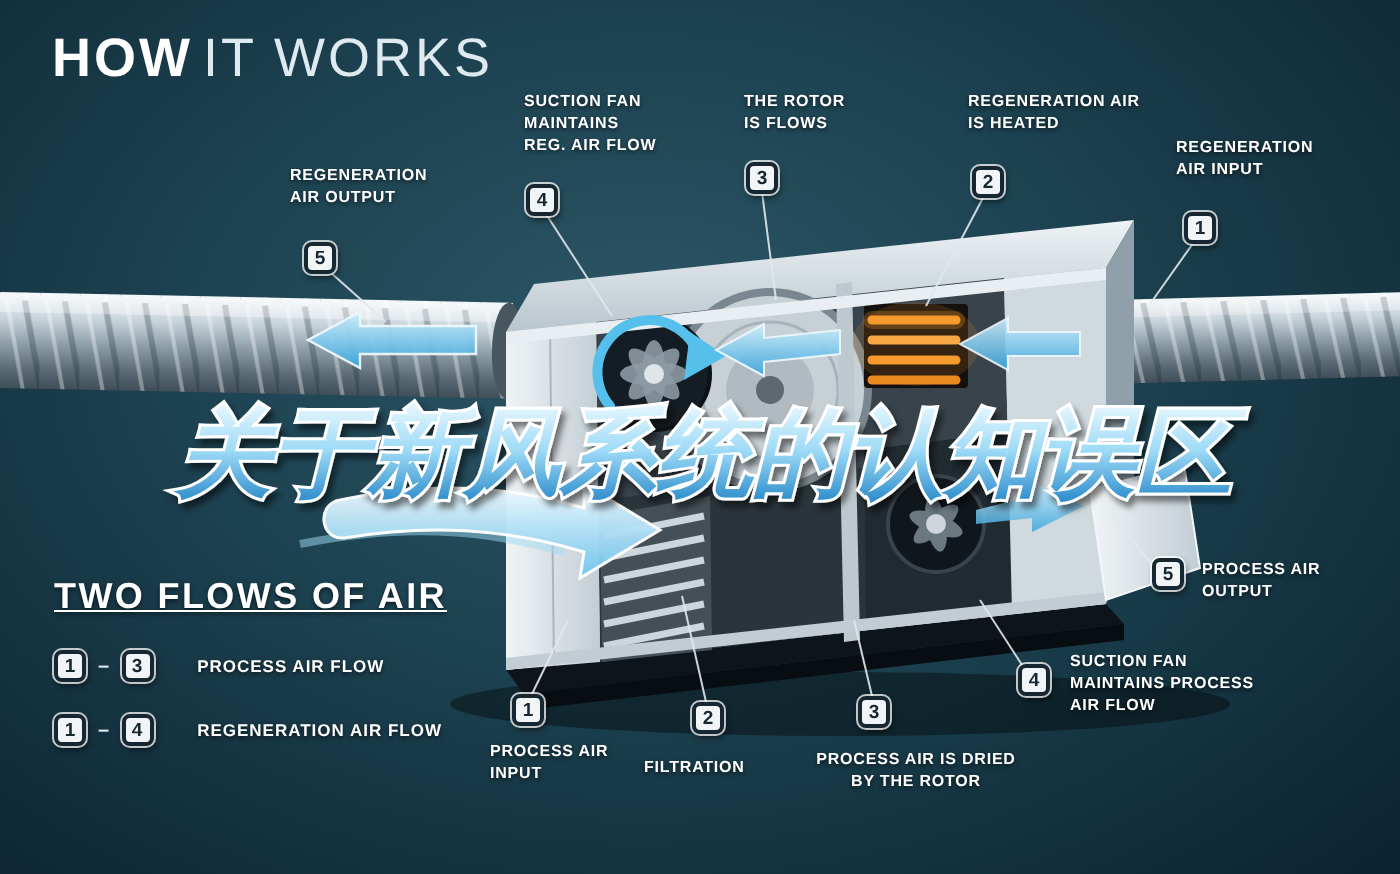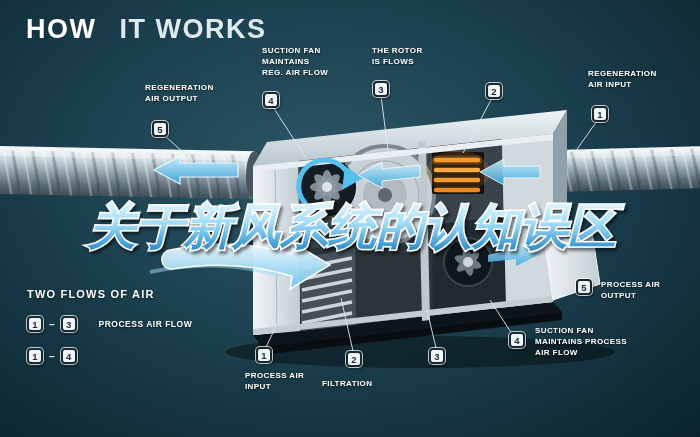--- a/index.html
+++ b/index.html
@@ -4,21 +4,21 @@
 <style>
   html,body{margin:0;padding:0;background:#0a1c26;}
   .stage{
     position:relative;width:700px;height:437px;overflow:hidden;
     font-family:"Liberation Sans",sans-serif;
     background:radial-gradient(ellipse at 46% 40%, #2e5666 0%, #1e4453 40%, #14323f 72%, #0b2330 100%);
   }
   svg.layer{position:absolute;left:0;top:0;}
   .title{position:absolute;left:26px;top:14px;font-size:27px;letter-spacing:1.5px;color:#ffffff;white-space:nowrap;}
   .t-strong{font-weight:700;}
-  .t-light{font-weight:700;color:#dfeaf0;margin-left:23px;}
+  .t-light{font-weight:400;color:#dfeaf0;margin-left:5px;}
   .clabel{
     position:absolute;color:#ffffff;font-size:8px;font-weight:700;letter-spacing:.4px;
     line-height:1.35;white-space:pre-line;text-shadow:0 1px 2px rgba(0,0,0,.6);
   }
   .badge{
     position:absolute;width:16px;height:16px;border-radius:4px;box-sizing:border-box;
     background:#f1f5f7;border:2px solid #172731;color:#172731;
     font-size:9.5px;font-weight:800;display:flex;align-items:center;justify-content:center;
     box-shadow:0 0 0 1px rgba(255,255,255,.75),1px 2px 3px rgba(0,0,0,.5);
   }
@@ -26,21 +26,21 @@
   #b1{left:263px;top:92px}   #l1{left:262px;top:46px}
   #b2{left:373px;top:81px}   #l2{left:372px;top:46px}
   #b3{left:486px;top:83px}   #l3{left:484px;top:46px}
   #b4{left:592px;top:106px}  #l4{left:588px;top:69px}
   #b5{left:576px;top:279px}  #l5{left:601px;top:280px}
   #b6{left:509px;top:332px}  #l6{left:535px;top:326px}
   #b7{left:429px;top:348px}  #l7{left:403px;top:375px;width:110px;text-align:center}
   #b8{left:346px;top:351px}  #l8{left:322px;top:379px}
   #b9{left:256px;top:347px}  #l9{left:245px;top:371px}
   .legend{position:absolute;left:27px;top:288px;}
-  .legend-heading{font-size:11px;font-weight:800;letter-spacing:1.2px;color:#ffffff;text-shadow:0 1px 2px rgba(0,0,0,.6);}
+  .legend-heading{font-size:18px;font-weight:800;letter-spacing:1.2px;color:#ffffff;text-shadow:0 1px 2px rgba(0,0,0,.6);text-decoration:underline;}
   .legend-row{display:flex;align-items:center;margin-top:16px;}
   .legend-row .badge{position:static;}
   .legend-dash{color:#dfe9ee;font-weight:700;margin:0 6px;font-size:10px;}
   .legend-label{margin-left:22px;font-size:8.5px;font-weight:700;letter-spacing:.5px;color:#ffffff;text-shadow:0 1px 2px rgba(0,0,0,.6);}
 </style>
 </head>
 <body>
 
 <div class="stage">
 
@@ -219,27 +219,31 @@
     <span class="t-strong">HOW</span><span class="t-light">IT WORKS</span>
   </div>
 
   <div class="clabel" id="l0">REGENERATION
 AIR OUTPUT</div>
   <div class="clabel" id="l1">SUCTION FAN
 MAINTAINS
 REG. AIR FLOW</div>
   <div class="clabel" id="l2">THE ROTOR
 IS FLOWS</div>
+  <div class="clabel" id="l3">REGENERATION AIR
+IS HEATED</div>
   <div class="clabel" id="l4">REGENERATION
 AIR INPUT</div>
   <div class="clabel" id="l5">PROCESS AIR
 OUTPUT</div>
   <div class="clabel" id="l6">SUCTION FAN
 MAINTAINS PROCESS
 AIR FLOW</div>
+  <div class="clabel" id="l7">PROCESS AIR IS DRIED
+BY THE ROTOR</div>
   <div class="clabel" id="l8">FILTRATION</div>
   <div class="clabel" id="l9">PROCESS AIR
 INPUT</div>
 
   <span class="badge" id="b0">5</span>
   <span class="badge" id="b1">4</span>
   <span class="badge" id="b2">3</span>
   <span class="badge" id="b3">2</span>
   <span class="badge" id="b4">1</span>
   <span class="badge" id="b5">5</span>
@@ -253,16 +257,17 @@
     <div class="legend-row">
       <span class="badge">1</span>
       <span class="legend-dash">–</span>
       <span class="badge">3</span>
       <span class="legend-label">PROCESS AIR FLOW</span>
     </div>
     <div class="legend-row">
       <span class="badge">1</span>
       <span class="legend-dash">–</span>
       <span class="badge">4</span>
+      <span class="legend-label">REGENERATION AIR FLOW</span>
     </div>
   </div>
 
 </div>
 
 </body></html>

